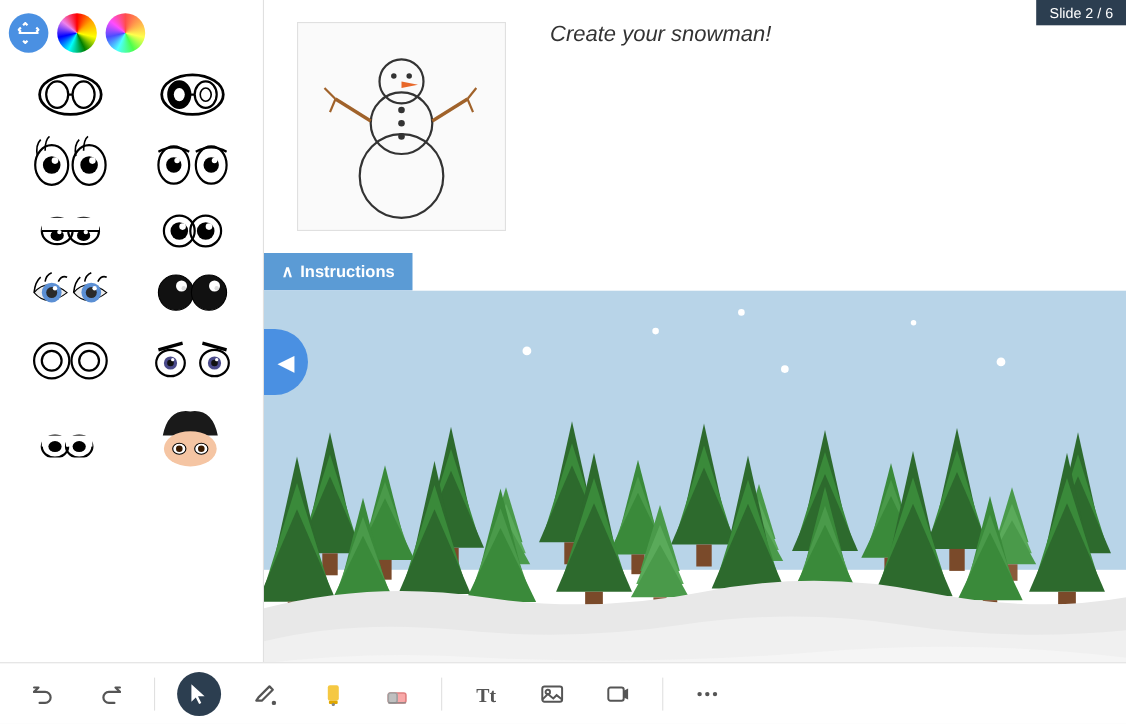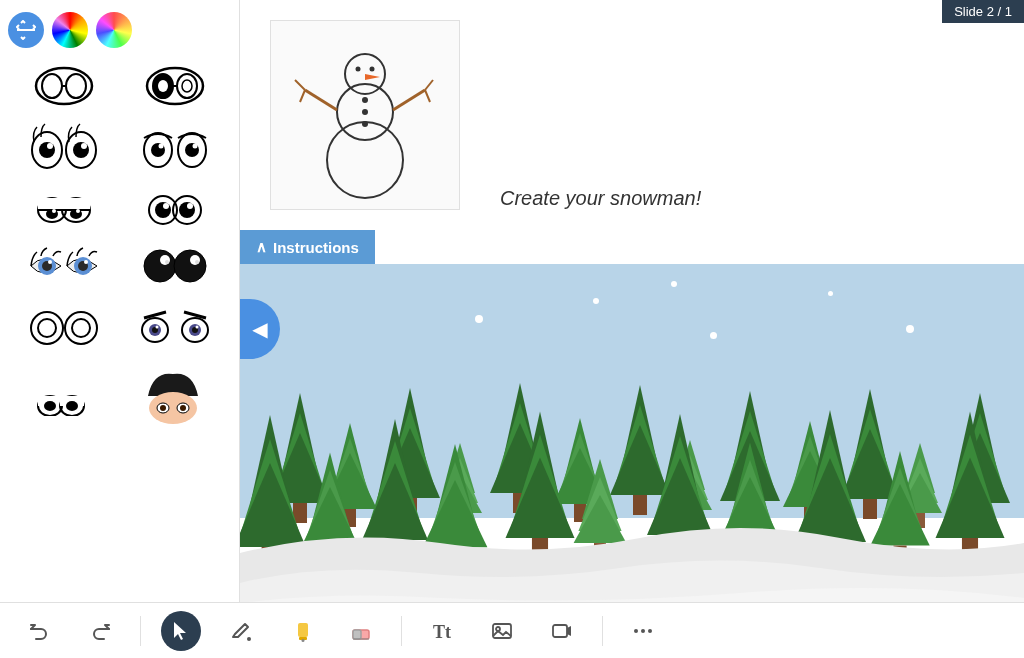--- a/index.html
+++ b/index.html
@@ -116,21 +116,21 @@
       background: #2c3e50;
       color: white;
       padding: 4px 12px;
       font-size: 13px;
       font-weight: 500;
       z-index: 20;
     }
 
     .top-content {
       display: flex;
-      align-items: flex-end;
+      align-items: flex-start;
       padding: 20px 30px;
       background: #fff;
       min-height: 210px;
     }
 
     .snowman-preview {
       width: 190px;
       height: 190px;
       border: 1px solid #e0e0e0;
       background: #fafafa;
@@ -398,21 +398,21 @@
             <circle cx="40" cy="42" r="3" fill="#3a1a00"></circle>
           </svg>
         </div>
       </div>
     </div>
 
     <div class="nav-arrow-left">◀</div>
 
     <div class="right-content">
 
-      <div class="slide-badge">Slide 2 / 1</div>
+      <div class="slide-badge">Slide 2 / 6</div>
 
       <div class="top-content">
         <div class="snowman-preview">
           <svg width="160" height="170" viewBox="0 0 160 170">
 
             <circle cx="80" cy="130" r="38" fill="none" stroke="#333" stroke-width="2"></circle>
 
             <circle cx="80" cy="82" r="28" fill="none" stroke="#333" stroke-width="2"></circle>
 
             <circle cx="80" cy="44" r="20" fill="none" stroke="#333" stroke-width="2"></circle>

